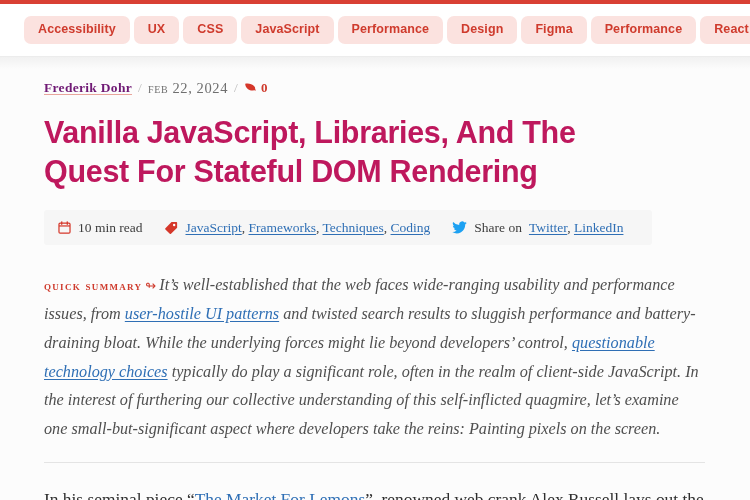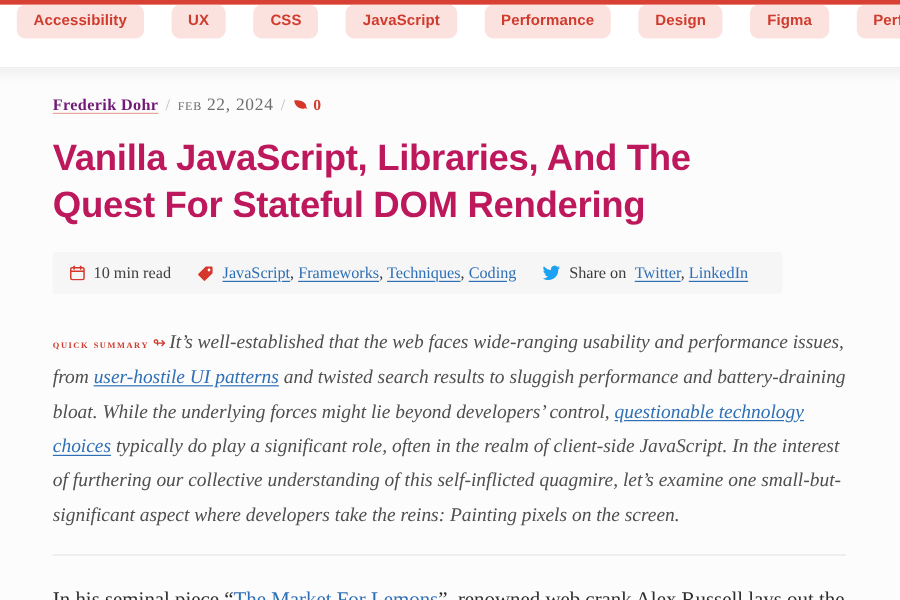--- a/index.html
+++ b/index.html
@@ -19,23 +19,23 @@
     height: 4px;
     width: 100%;
     background: #d94034;
   }
 
   
   .tagbar {
     background: #ffffff;
     height: 53px;
     display: flex;
-    align-items: flex-start;
-    padding-left: 14px;
-    gap: 23px;
+    align-items: center;
+    padding-left: 24px;
+    gap: 4px;
     overflow: hidden;
     white-space: nowrap;
     border-bottom: 1px solid #ececec;
   }
   .tag-pill {
     flex: 0 0 auto;
     background: #fbe2df;
     color: #cf3b2d;
     font-size: 12.5px;
     font-weight: 700;
@@ -155,21 +155,21 @@
     max-width: 662px;
     text-align: left;
   }
   .summary .qs-label {
     font-style: normal;
     font-variant: small-caps;
     text-transform: lowercase;
     font-weight: 700;
     color: #cf3b2d;
     letter-spacing: 1.3px;
-    font-size: 10px;
+    font-size: 13px;
   }
   .summary .qs-arrow {
     color: #cf3b2d;
     font-style: normal;
     font-size: 13px;
     padding: 0 3px;
   }
   .summary a {
     color: #2f6fb5;
     text-decoration: underline;

